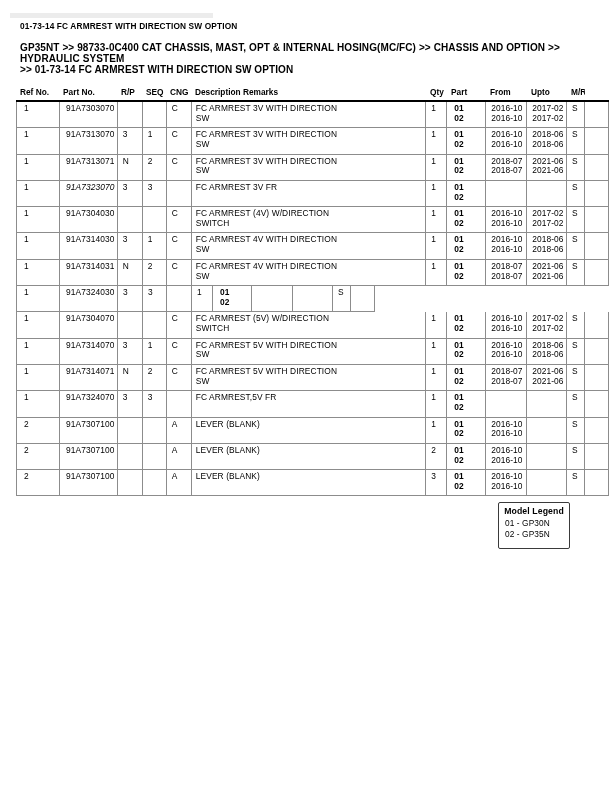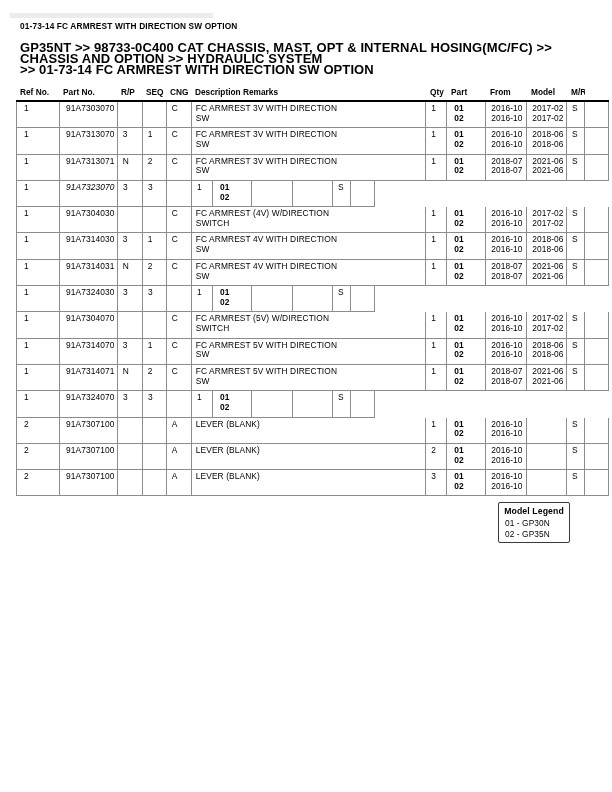--- a/index.html
+++ b/index.html
@@ -8,21 +8,21 @@
     font-family:"Liberation Sans", sans-serif; color:#000;
     -webkit-text-size-adjust:none;
   }
   .scan-artifact { position:absolute; left:10px; top:13px; width:203px; height:5px; background:#ececec; }
   .page-title {
     position:absolute; left:20px; top:21px;
     font-size:8.3px; font-weight:bold; letter-spacing:0.15px; white-space:nowrap;
   }
   .breadcrumb {
     position:absolute; left:20px; top:42px; width:580px;
-    font-size:13px; font-weight:bold; letter-spacing:0.1px; line-height:11px;
+    font-size:10px; font-weight:bold; letter-spacing:0.1px; line-height:11px;
   }
   .breadcrumb .bc-line { display:block; }
   .parts-table { position:absolute; left:16px; top:85px; width:593px; }
   .thead { display:flex; height:15px; border-bottom:2.5px solid #000; }
   .hcell {
     box-sizing:border-box; font-size:8.3px; font-weight:bold;
     padding:2px 0 0 4px; overflow:hidden; white-space:nowrap;
   }
   .tbody { border-left:1px solid #8c8c8c; }
   .trow { display:flex; min-height:26.3px; }
@@ -30,21 +30,21 @@
     box-sizing:border-box;
     border-right:1px solid #8c8c8c; border-bottom:1px solid #8c8c8c;
     font-size:8.4px; line-height:9.8px; letter-spacing:0.1px;
     padding:2px 2px 0 5px; white-space:pre-line; overflow:hidden;
   }
   .c-ref { padding-left:7px; }
   .c-part { padding-left:6px; }
   .c-desc { padding-left:4px; }
   .c-model { padding-left:7px;font-weight:bold; }
   .model-legend {
-    position:absolute; left:498px; top:502px; width:72px; height:41px;
+    position:absolute; left:498px; top:502px; width:72px; height:47px;
     box-sizing:border-box; border:1px solid #3a3a3a; border-radius:2px; background:#fff;
   }
   .model-legend-title { font-size:8.7px; font-weight:bold; text-align:center; margin-top:3px; letter-spacing:0.1px; }
   .model-legend-entries { font-size:8.3px; line-height:11px; margin:2px 0 0 6px; white-space:pre-line; letter-spacing:0.1px; }
 </style>
 </head>
 <body>
 
 <div class="scan-artifact"></div>
 
@@ -59,21 +59,21 @@
   <div class="thead" id="thead">
       <div class="hcell" style="width: 43px;">Ref No.</div>
       <div class="hcell" style="width: 58px;">Part No.</div>
       <div class="hcell" style="width: 25px;">R/P</div>
       <div class="hcell" style="width: 24px;">SEQ</div>
       <div class="hcell" style="width: 25px;">CNG</div>
       <div class="hcell" style="width: 235px;">Description Remarks</div>
       <div class="hcell" style="width: 21px;">Qty</div>
       <div class="hcell" style="width: 39px;">Part</div>
       <div class="hcell" style="width: 41px;">From</div>
-      <div class="hcell" style="width: 40px;">Model</div>
+      <div class="hcell" style="width: 40px;">Upto</div>
       <div class="hcell" style="width: 18px;">M/R</div>
       <div class="hcell" style="width: 24px;"></div>
     </div>
   <div class="tbody" id="tbody">
       <div class="trow">
         <div class="tcell c-ref" style="width: 43px;">1</div>
         <div class="tcell c-part" style="width: 58px;">91A7303070</div>
         <div class="tcell c-rp" style="width: 25px;"></div>
         <div class="tcell c-seq" style="width: 24px;"></div>
         <div class="tcell c-cng" style="width: 25px;">C</div>
@@ -124,20 +124,21 @@
 2021-06</div>
         <div class="tcell c-mr" style="width: 18px;">S</div>
         <div class="tcell c-blank" style="width: 24px;"></div>
       </div>
       <div class="trow">
         <div class="tcell c-ref" style="width: 43px;">1</div>
         <div class="tcell c-part" style="width: 58px; font-style: italic;">91A7323070</div>
         <div class="tcell c-rp" style="width: 25px;">3</div>
         <div class="tcell c-seq" style="width: 24px;">3</div>
         <div class="tcell c-cng" style="width: 25px;"></div>
+        <div class="tcell c-desc" style="width: 235px;">FC ARMREST 3V FR</div>
         <div class="tcell c-qty" style="width: 21px;">1</div>
         <div class="tcell c-model" style="width: 39px;">01
 02</div>
         <div class="tcell c-from" style="width: 41px;"></div>
         <div class="tcell c-upto" style="width: 40px;"></div>
         <div class="tcell c-mr" style="width: 18px;">S</div>
         <div class="tcell c-blank" style="width: 24px;"></div>
       </div>
       <div class="trow">
         <div class="tcell c-ref" style="width: 43px;">1</div>
@@ -260,20 +261,21 @@
 2021-06</div>
         <div class="tcell c-mr" style="width: 18px;">S</div>
         <div class="tcell c-blank" style="width: 24px;"></div>
       </div>
       <div class="trow">
         <div class="tcell c-ref" style="width: 43px;">1</div>
         <div class="tcell c-part" style="width: 58px;">91A7324070</div>
         <div class="tcell c-rp" style="width: 25px;">3</div>
         <div class="tcell c-seq" style="width: 24px;">3</div>
         <div class="tcell c-cng" style="width: 25px;"></div>
+        <div class="tcell c-desc" style="width: 235px;">FC ARMREST,5V FR</div>
         <div class="tcell c-qty" style="width: 21px;">1</div>
         <div class="tcell c-model" style="width: 39px;">01
 02</div>
         <div class="tcell c-from" style="width: 41px;"></div>
         <div class="tcell c-upto" style="width: 40px;"></div>
         <div class="tcell c-mr" style="width: 18px;">S</div>
         <div class="tcell c-blank" style="width: 24px;"></div>
       </div>
       <div class="trow">
         <div class="tcell c-ref" style="width: 43px;">2</div>

